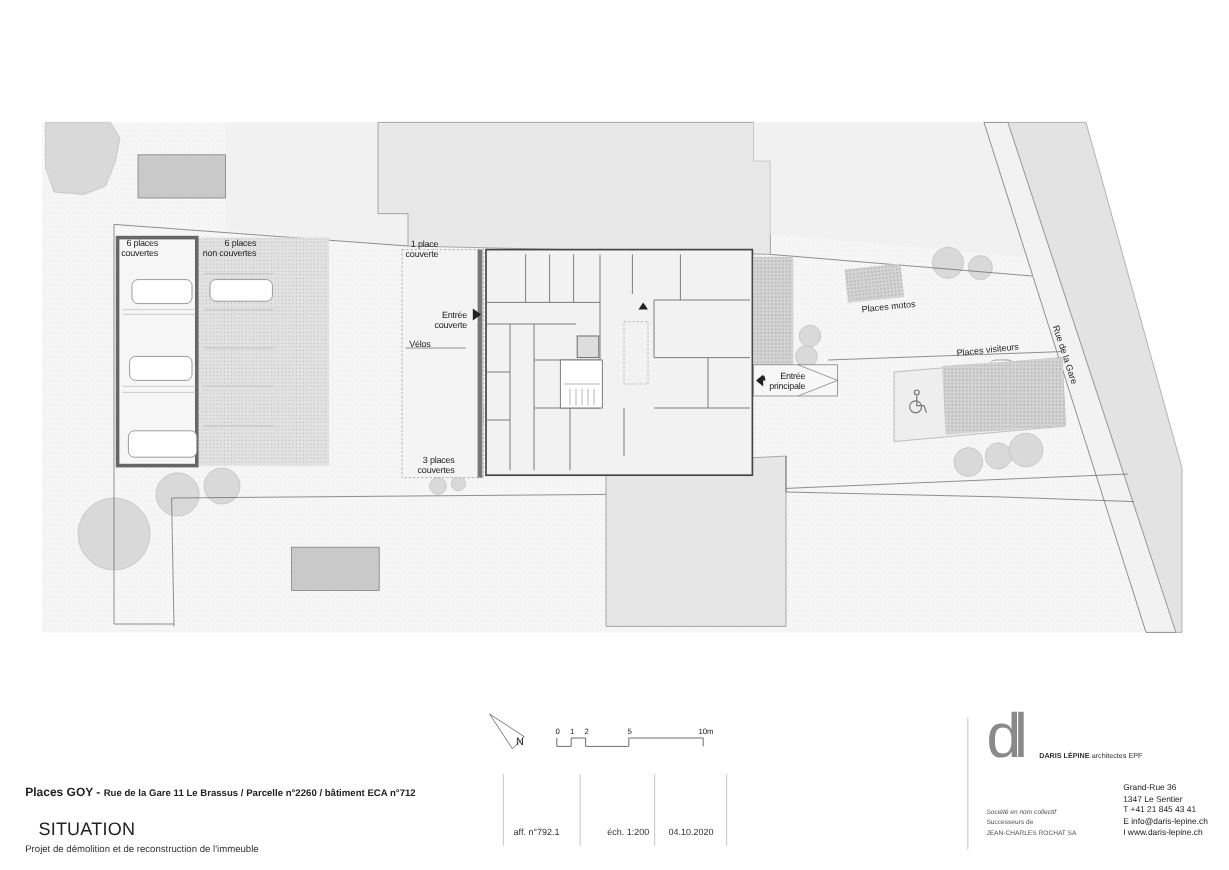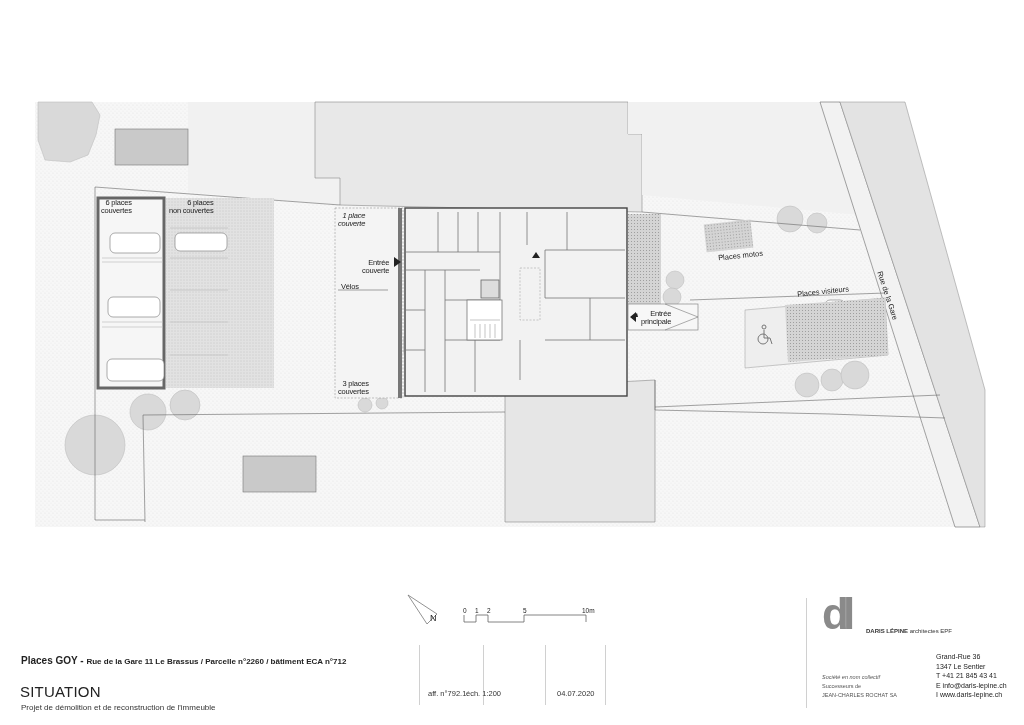--- a/index.html
+++ b/index.html
@@ -5,21 +5,21 @@
   html,body{margin:0;padding:0;background:#ffffff;}
   body{width:1024px;height:725px;position:relative;overflow:hidden;font-family:"Liberation Sans",sans-serif;color:#222;}
   #plan{position:absolute;left:0;top:0;width:1024px;height:590px;}
   .lbl{position:absolute;font-size:7.5px;line-height:8px;color:#222;white-space:pre-line;letter-spacing:-0.2px;text-align:right;}
   .lbl-rot{position:absolute;font-size:7.5px;color:#222;white-space:nowrap;}
   .tb{position:absolute;}
   .vline{position:absolute;width:1px;background:#d0d0d0;}
   #titleblock-client{left:21px;top:655px;font-size:10px;font-weight:bold;color:#222;}
   #titleblock-client .addr{font-size:8px;font-weight:bold;margin-top:14px;}
   #titleblock-project{left:21px;top:667px;font-size:8px;color:#333;margin-top:36px;}
-  #titleblock-title{left:20px;top:683px;font-size:15px;color:#222;letter-spacing:0.2px;}
+  #titleblock-title{left:32px;top:683px;font-size:15px;color:#222;letter-spacing:0.2px;}
   .meta{position:absolute;top:689px;font-size:7.5px;color:#333;}
   .scale-num{position:absolute;top:607px;font-size:6.5px;color:#222;}
   .firm{position:absolute;font-size:6px;color:#333;}
   .contact{position:absolute;left:936px;font-size:7px;color:#222;line-height:9.6px;}
   .succ{position:absolute;left:822px;font-size:5.5px;color:#555;line-height:9.5px;}
 </style>
 </head>
 <body>
 
 <svg id="plan" viewBox="0 0 1024 590" xmlns="http://www.w3.org/2000/svg">
@@ -183,26 +183,26 @@
     <circle cx="764" cy="327" r="2"></circle>
     <path d="M764 330 L764 338 L770 338 L772 344"></path>
     <circle cx="763" cy="339" r="5"></circle>
   </g>
 </svg>
 
 <div class="lbl" style="left:101px;top:199px;">6 places
 couvertes</div>
 <div class="lbl" style="left:169px;top:199px;">6 places
 non couvertes</div>
-<div class="lbl" style="left:338px;top:212px;font-style:italic;">1 place
+<div class="lbl" style="left:338px;top:200px;">1 place
 couverte</div>
 <div class="lbl" style="left:362px;top:259px;">Entrée
 couverte</div>
 <div class="lbl" style="left:341px;top:283px;">Vélos</div>
-<div class="lbl" style="left:338px;top:380px;">3 places
+<div class="lbl" style="left:348px;top:380px;">3 places
 couvertes</div>
 <div class="lbl" style="left:641px;top:310px;">Entrée
 principale</div>
 <div class="lbl-rot" style="left:718px;top:251px;transform:rotate(-6deg);">Places motos</div>
 <div class="lbl-rot" style="left:797px;top:287px;transform:rotate(-6deg);">Places visiteurs</div>
 <div class="lbl-rot" style="left:884px;top:270px;transform:rotate(72deg);transform-origin:left top;">Rue de la Gare</div>
 
 <svg style="position:absolute;left:405px;top:592px;" width="40" height="36">
   <path d="M3 3 L32 22 L22 32 Z" fill="none" stroke="#777" stroke-width="0.8"></path>
 </svg>
@@ -221,24 +221,24 @@
 <div class="vline" style="left:483px;top:645px;height:60px;"></div>
 <div class="vline" style="left:545px;top:645px;height:60px;"></div>
 <div class="vline" style="left:605px;top:645px;height:60px;"></div>
 <div class="vline" style="left:806px;top:598px;height:110px;"></div>
 
 <div class="tb" id="titleblock-client"><span>Places GOY - </span><span class="addr">Rue de la Gare 11 Le Brassus / Parcelle n°2260 / bâtiment ECA n°712</span></div>
 <div class="tb" id="titleblock-project">Projet de démolition et de reconstruction de l'immeuble</div>
 <div class="tb" id="titleblock-title">SITUATION</div>
 
 <div class="meta" style="left:428px;text-align:center;">aff. n°792.1</div>
-<div class="meta" style="left:466px;">éch. 1:200</div>
-<div class="meta" style="left:557px;">04.07.2020</div>
-
-<div class="tb" style="left:822px;top:592px;font-size:44px;font-weight:bold;color:#8a8a8a;letter-spacing:-6px;line-height:44px;">dl</div>
+<div class="meta" style="left:506px;">éch. 1:200</div>
+<div class="meta" style="left:557px;">04.10.2020</div>
+
+<div class="tb" style="left:822px;top:592px;font-size:52px;font-weight:normal;color:#8a8a8a;letter-spacing:-6px;line-height:44px;">dl</div>
 <div class="firm" style="left:866px;top:628px;"><b>DARIS LÉPINE</b> <span>architectes EPF</span></div>
 
 <div class="succ" style="top:673px;font-style:italic;">Société en nom collectif</div>
 <div class="succ" style="top:682px;">Successeurs de</div>
 <div class="succ" style="top:691px;">JEAN-CHARLES ROCHAT SA</div>
 
 <div class="contact" style="top:652px;">Grand-Rue 36</div>
 <div class="contact" style="top:661.6px;">1347 Le Sentier</div>
 <div class="contact" style="top:671.2px;">T  +41 21 845 43 41</div>
 <div class="contact" style="top:680.8px;">E  info@daris-lepine.ch</div>

